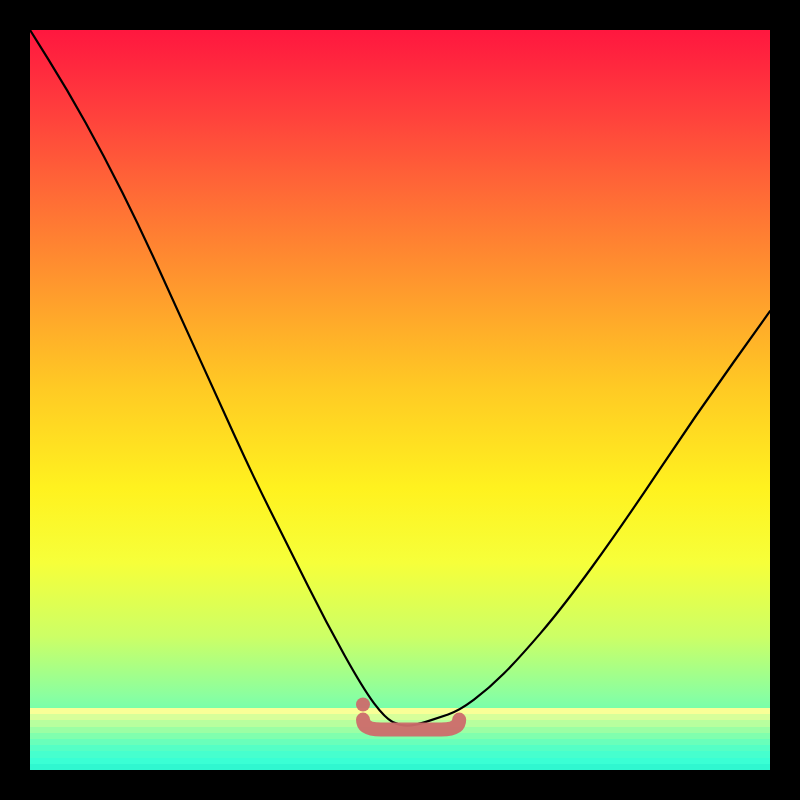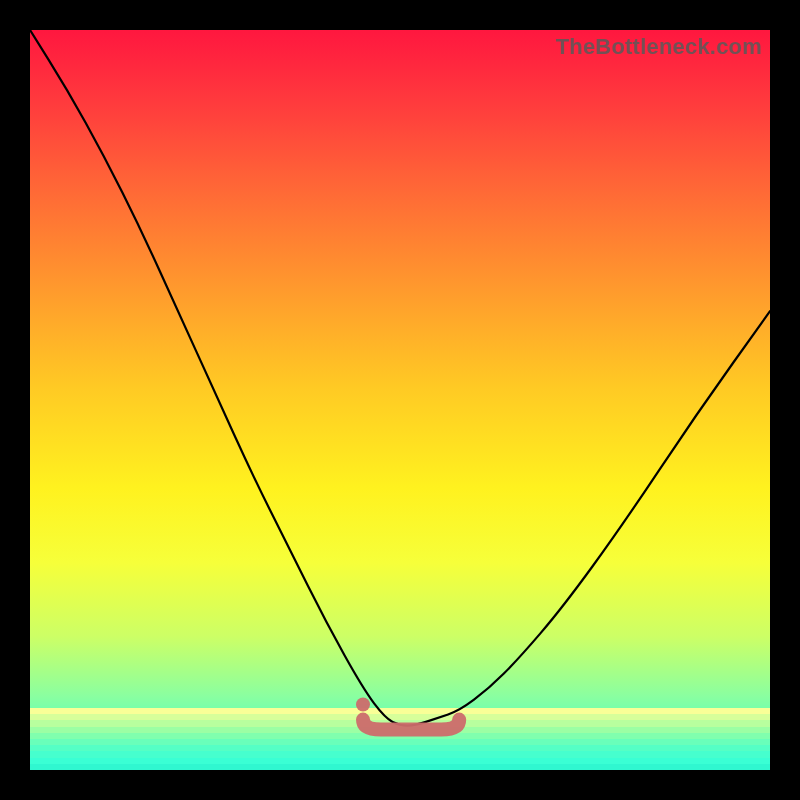--- a/index.html
+++ b/index.html
@@ -79,21 +79,20 @@
   .trough-dot {
     fill: #cc6b6b;
     opacity: 0.95;
   }
 </style>
 </head>
 <body>
 
 <div class="frame">
 
-  <div class="watermark">TheBottleneck.com</div>
 
   <div class="green-bands" id="bands">
       <div class="band" style="background: rgb(249, 255, 151);"></div>
       <div class="band" style="background: rgb(215, 255, 154);"></div>
       <div class="band" style="background: rgb(184, 255, 158);"></div>
       <div class="band" style="background: rgb(155, 255, 164);"></div>
       <div class="band" style="background: rgb(128, 255, 174);"></div>
       <div class="band" style="background: rgb(105, 255, 186);"></div>
       <div class="band" style="background: rgb(85, 255, 197);"></div>
       <div class="band" style="background: rgb(70, 255, 206);"></div>

